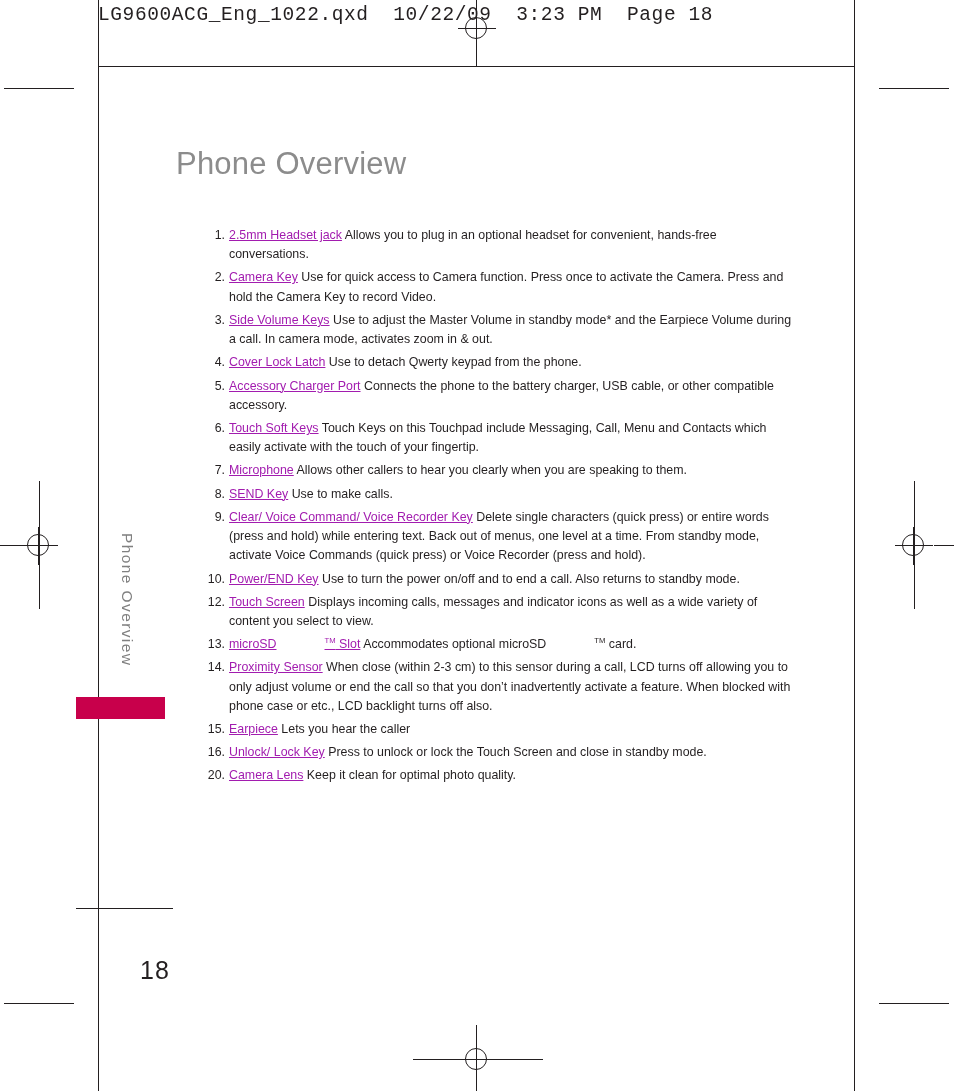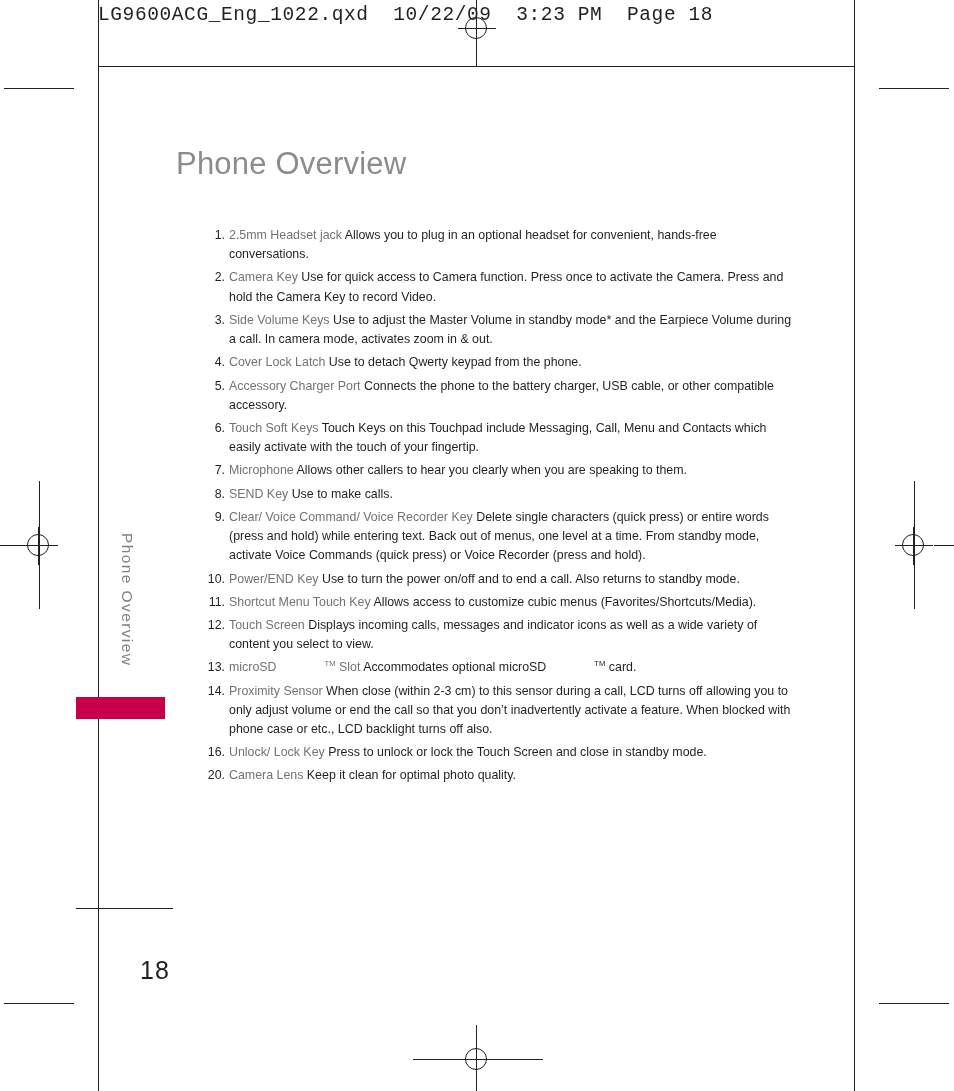--- a/index.html
+++ b/index.html
@@ -193,21 +193,22 @@
     text-align: right;
     padding-right: 4px;
     color: #231f20;
     font-size: 12.4px;
     line-height: 1.55;
   }
   .body {
     flex: 1 1 auto;
   }
   .term {
-    color: #737373;
+    color: #a21caf;
+    text-decoration: underline;
   }
   .desc {
     color: #231f20;
   }
   sup {
     font-size: 0.62em;
     vertical-align: super;
     line-height: 0;
     padding-left: 48px;
   }
@@ -296,36 +297,36 @@
       </div>
       <div class="item">
         <span class="num">9.</span>
         <span class="body"><span class="term">Clear/ Voice Command/ Voice Recorder Key</span><span class="desc"> Delete single characters (quick press) or entire words (press and hold) while entering text. Back out of menus, one level at a time. From standby mode, activate Voice Commands (quick press) or Voice Recorder (press and hold).</span></span>
       </div>
       <div class="item">
         <span class="num">10.</span>
         <span class="body"><span class="term">Power/END Key</span><span class="desc"> Use to turn the power on/off and to end a call. Also returns to standby mode.</span></span>
       </div>
       <div class="item">
-        <span class="num">11.</span>
-        <span class="body"><span class="term">Shortcut Menu Touch Key</span><span class="desc"> Allows access to customize cubic menus (Favorites/Shortcuts/Media).</span></span>
-      </div>
-      <div class="item">
         <span class="num">12.</span>
         <span class="body"><span class="term">Touch Screen</span><span class="desc"> Displays incoming calls, messages and indicator icons as well as a wide variety of content you select to view.</span></span>
       </div>
       <div class="item">
         <span class="num">13.</span>
         <span class="body"><span class="term">microSD<sup>TM</sup> Slot</span><span class="desc"> Accommodates optional microSD<sup>TM</sup> card.</span></span>
       </div>
       <div class="item">
         <span class="num">14.</span>
         <span class="body"><span class="term">Proximity Sensor</span><span class="desc"> When close (within 2-3 cm) to this sensor during a call, LCD turns off allowing you to only adjust volume or end the call so that you don’t inadvertently activate a feature. When blocked with phone case or etc., LCD backlight turns off also.</span></span>
       </div>
       <div class="item">
+        <span class="num">15.</span>
+        <span class="body"><span class="term">Earpiece</span><span class="desc"> Lets you hear the caller</span></span>
+      </div>
+      <div class="item">
         <span class="num">16.</span>
         <span class="body"><span class="term">Unlock/ Lock Key</span><span class="desc"> Press to unlock or lock the Touch Screen and close in standby mode.</span></span>
       </div>
       <div class="item">
         <span class="num">20.</span>
         <span class="body"><span class="term">Camera Lens</span><span class="desc"> Keep it clean for optimal photo quality.</span></span>
       </div>
     </div>
 
   <div class="footer-rule"></div>

